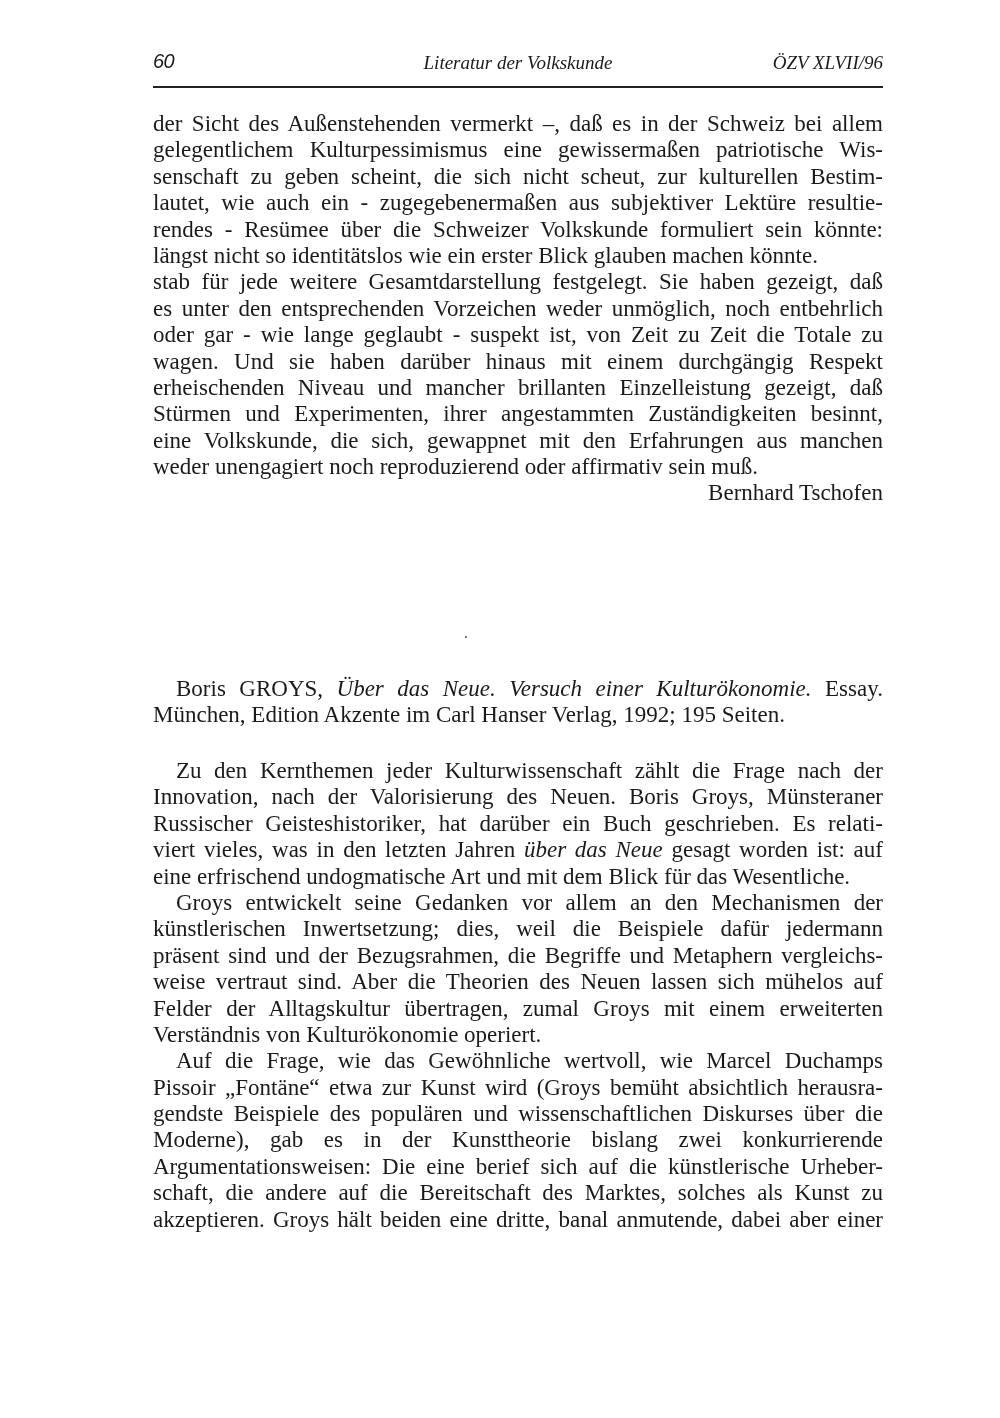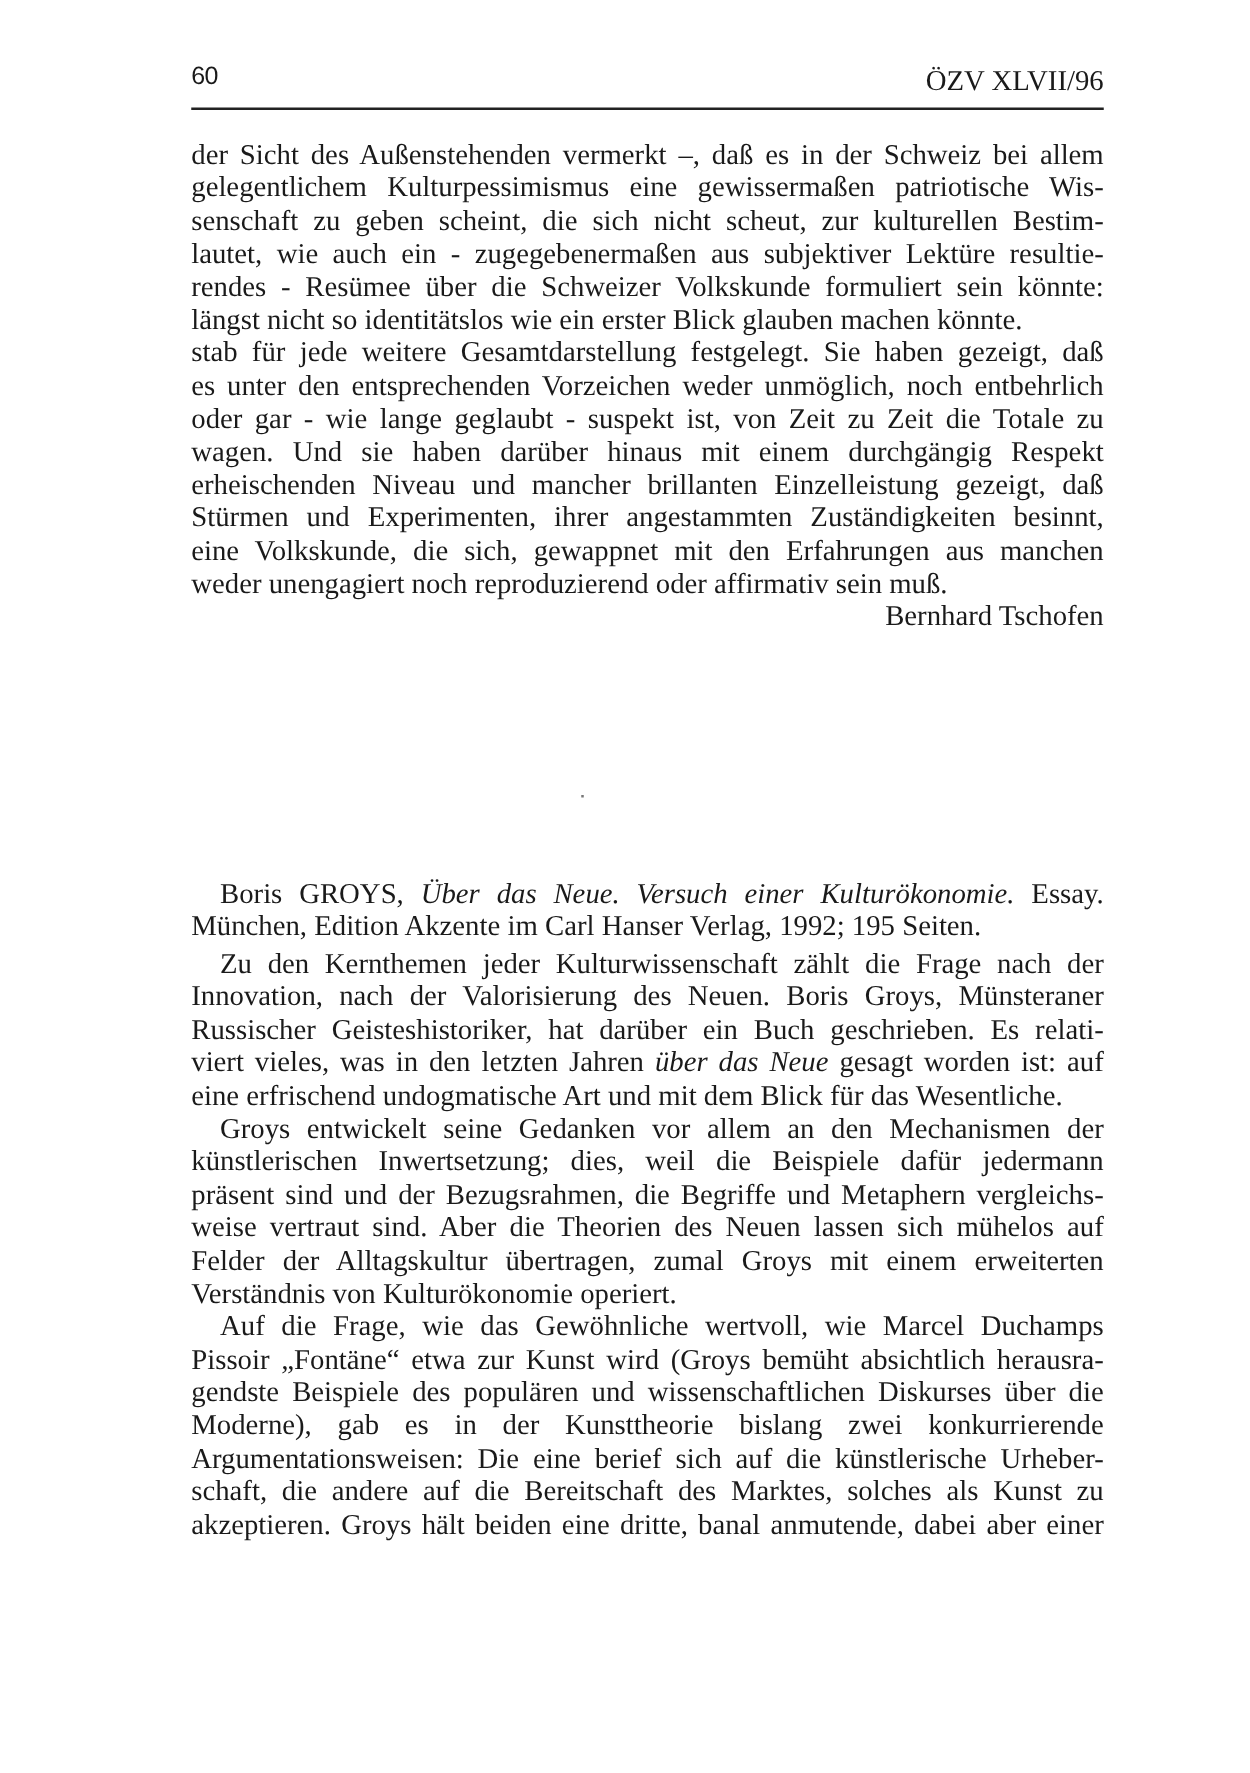--- a/index.html
+++ b/index.html
@@ -1,35 +1,36 @@
 <!DOCTYPE html>
 <html><head>
 <meta charset="utf-8">
 <style>
   html, body { margin:0; padding:0; background:#ffffff; }
   body { width:1000px; height:1418px; position:relative; overflow:hidden;
          font-family:"Liberation Serif", "DejaVu Serif", serif; color:#1a1a1a; }
-  .header { position:absolute; left:153px; top:50px; width:730px; height:30px; font-size:21px; }
+  .header { position:absolute; left:153px; top:50px; width:730px; height:30px; font-size:21px;font-style:italic; }
   .header .pnum { position:absolute; left:0; top:0; font-family:"Liberation Sans", sans-serif; font-size:20px; letter-spacing:-0.5px; }
   .header .ptitle { position:absolute; left:0; right:0; top:2px; text-align:center; font-size:19px; }
-  .header .pjournal { position:absolute; right:0; top:2px; font-size:23px; }
+  .header .pjournal { position:absolute; right:0; top:2px; font-size:19px; }
   .rule { position:absolute; left:153px; top:86px; width:730px; height:2px; background:#222; }
   .block { position:absolute; left:153px; width:730px; font-size:23px; line-height:26.4px; }
   .line { display:block; white-space:nowrap; text-align:justify; text-align-last:justify; height:26.4px; }
   .line.last { text-align-last:left; }
   .line.indent { padding-left:23px; }
   .line.right { text-align:center; text-align-last:right; }
   .dot { position:absolute; left:465px; top:636px; width:2px; height:2px; background:#777; }
   i { font-style:italic; }
 </style>
 </head>
 <body>
 
 <div class="header">
   <span class="pnum">60</span>
+  <div class="ptitle">Literatur der Volkskunde</div>
   <span class="pjournal">ÖZV XLVII/96</span>
 </div>
 <div class="rule"></div>
 
 <div class="block" style="top:111px;">
   <span class="line">der Sicht des Außenstehenden vermerkt –, daß es in der Schweiz bei allem</span>
   <span class="line">gelegentlichem Kulturpessimismus eine gewissermaßen patriotische Wis-</span>
   <span class="line">senschaft zu geben scheint, die sich nicht scheut, zur kulturellen Bestim-</span>
   <span class="line">lautet, wie auch ein - zugegebenermaßen aus subjektiver Lektüre resultie-</span>
   <span class="line">rendes - Resümee über die Schweizer Volkskunde formuliert sein könnte:</span>
@@ -41,21 +42,21 @@
   <span class="line">wagen. Und sie haben darüber hinaus mit einem durchgängig Respekt</span>
   <span class="line">erheischenden Niveau und mancher brillanten Einzelleistung gezeigt, daß</span>
   <span class="line">Stürmen und Experimenten, ihrer angestammten Zuständigkeiten besinnt,</span>
   <span class="line">eine Volkskunde, die sich, gewappnet mit den Erfahrungen aus manchen</span>
   <span class="line last">weder unengagiert noch reproduzierend oder affirmativ sein muß.</span>
   <span class="line right">Bernhard Tschofen</span>
 </div>
 
 <div class="dot"></div>
 
-<div class="block" style="top:676px;margin-top:26px;">
+<div class="block" style="top:676px;">
   <span class="line indent"><span>Boris GROYS, </span><i>Über das Neue. Versuch einer Kulturökonomie.</i><span> Essay.</span></span>
   <span class="line last">München, Edition Akzente im Carl Hanser Verlag, 1992; 195 Seiten.</span>
 </div>
 
 <div class="block" style="top:758px;">
   <span class="line indent">Zu den Kernthemen jeder Kulturwissenschaft zählt die Frage nach der</span>
   <span class="line">Innovation, nach der Valorisierung des Neuen. Boris Groys, Münsteraner</span>
   <span class="line">Russischer Geisteshistoriker, hat darüber ein Buch geschrieben. Es relati-</span>
   <span class="line"><span>viert vieles, was in den letzten Jahren </span><i>über das Neue</i><span> gesagt worden ist: auf</span></span>
   <span class="line last">eine erfrischend undogmatische Art und mit dem Blick für das Wesentliche.</span>

